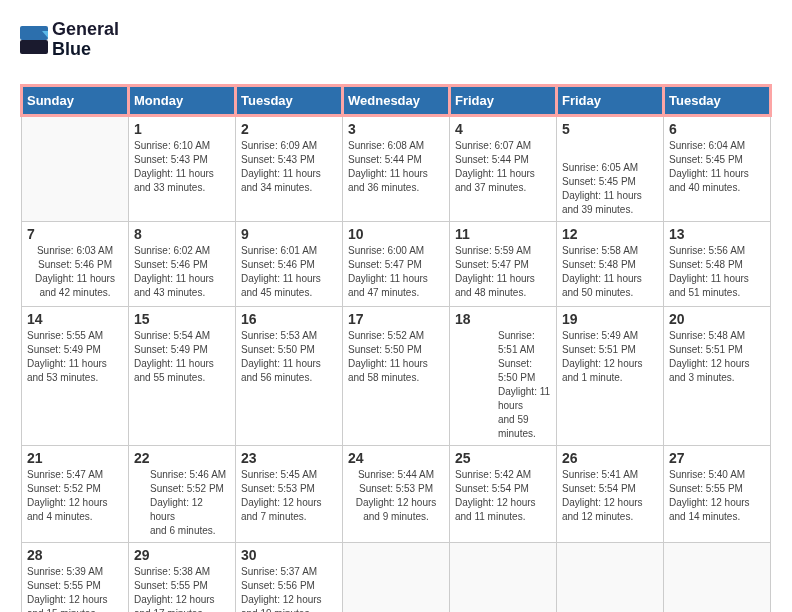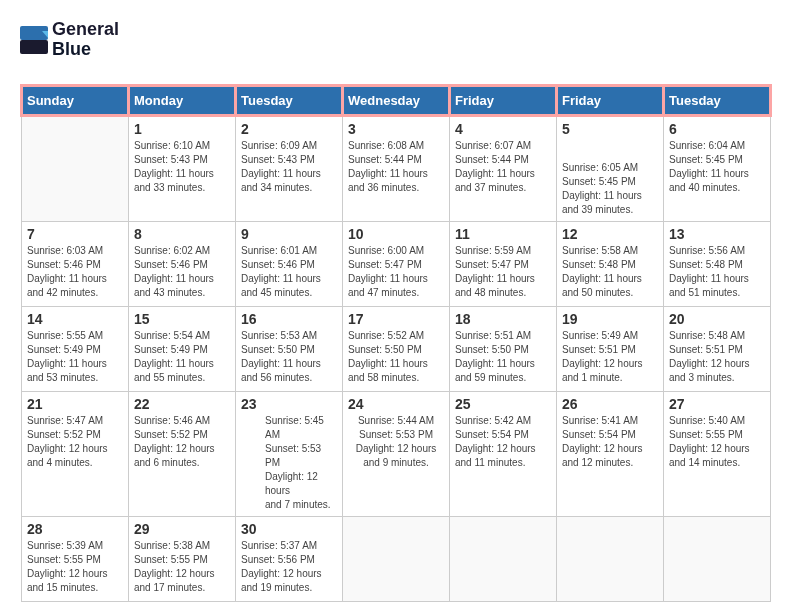--- a/index.html
+++ b/index.html
@@ -162,21 +162,21 @@
             <span class="day-number">6</span>
             <div class="day-info" style="white-space: pre-line;">Sunrise: 6:04 AM
 Sunset: 5:45 PM
 Daylight: 11 hours
 and 40 minutes.</div>
           </td>
         </tr>
         <tr>
           <td>
             <span class="day-number">7</span>
-            <div class="day-info" style="white-space: pre-line;">Sunrise: 6:03 AM
+            <div class="day-info" style="white-space: pre-line; text-align: center;">Sunrise: 6:03 AM
 Sunset: 5:46 PM
 Daylight: 11 hours
 and 42 minutes.</div>
           </td>
           <td>
             <span class="day-number">8</span>
             <div class="day-info" style="white-space: pre-line;">Sunrise: 6:02 AM
 Sunset: 5:46 PM
 Daylight: 11 hours
 and 43 minutes.</div>
@@ -241,21 +241,21 @@
           </td>
           <td>
             <span class="day-number">17</span>
             <div class="day-info" style="white-space: pre-line;">Sunrise: 5:52 AM
 Sunset: 5:50 PM
 Daylight: 11 hours
 and 58 minutes.</div>
           </td>
           <td>
             <span class="day-number">18</span>
-            <div class="day-info" style="white-space: pre-line;">Sunrise: 5:51 AM
+            <div class="day-info" style="white-space: pre-line; margin-left: 43px;">Sunrise: 5:51 AM
 Sunset: 5:50 PM
 Daylight: 11 hours
 and 59 minutes.</div>
           </td>
           <td>
             <span class="day-number">19</span>
             <div class="day-info" style="white-space: pre-line;">Sunrise: 5:49 AM
 Sunset: 5:51 PM
 Daylight: 12 hours
 and 1 minute.</div>
@@ -271,28 +271,28 @@
         <tr>
           <td>
             <span class="day-number">21</span>
             <div class="day-info" style="white-space: pre-line;">Sunrise: 5:47 AM
 Sunset: 5:52 PM
 Daylight: 12 hours
 and 4 minutes.</div>
           </td>
           <td>
             <span class="day-number">22</span>
-            <div class="day-info" style="white-space: pre-line;">Sunrise: 5:46 AM
+            <div class="day-info" style="white-space: pre-line; margin-left: 16px;">Sunrise: 5:46 AM
 Sunset: 5:52 PM
 Daylight: 12 hours
 and 6 minutes.</div>
           </td>
           <td>
             <span class="day-number">23</span>
-            <div class="day-info" style="white-space: pre-line; margin-left: 24px;">Sunrise: 5:45 AM
+            <div class="day-info" style="white-space: pre-line;">Sunrise: 5:45 AM
 Sunset: 5:53 PM
 Daylight: 12 hours
 and 7 minutes.</div>
           </td>
           <td>
             <span class="day-number">24</span>
             <div class="day-info" style="white-space: pre-line; text-align: center;">Sunrise: 5:44 AM
 Sunset: 5:53 PM
 Daylight: 12 hours
 and 9 minutes.</div>

